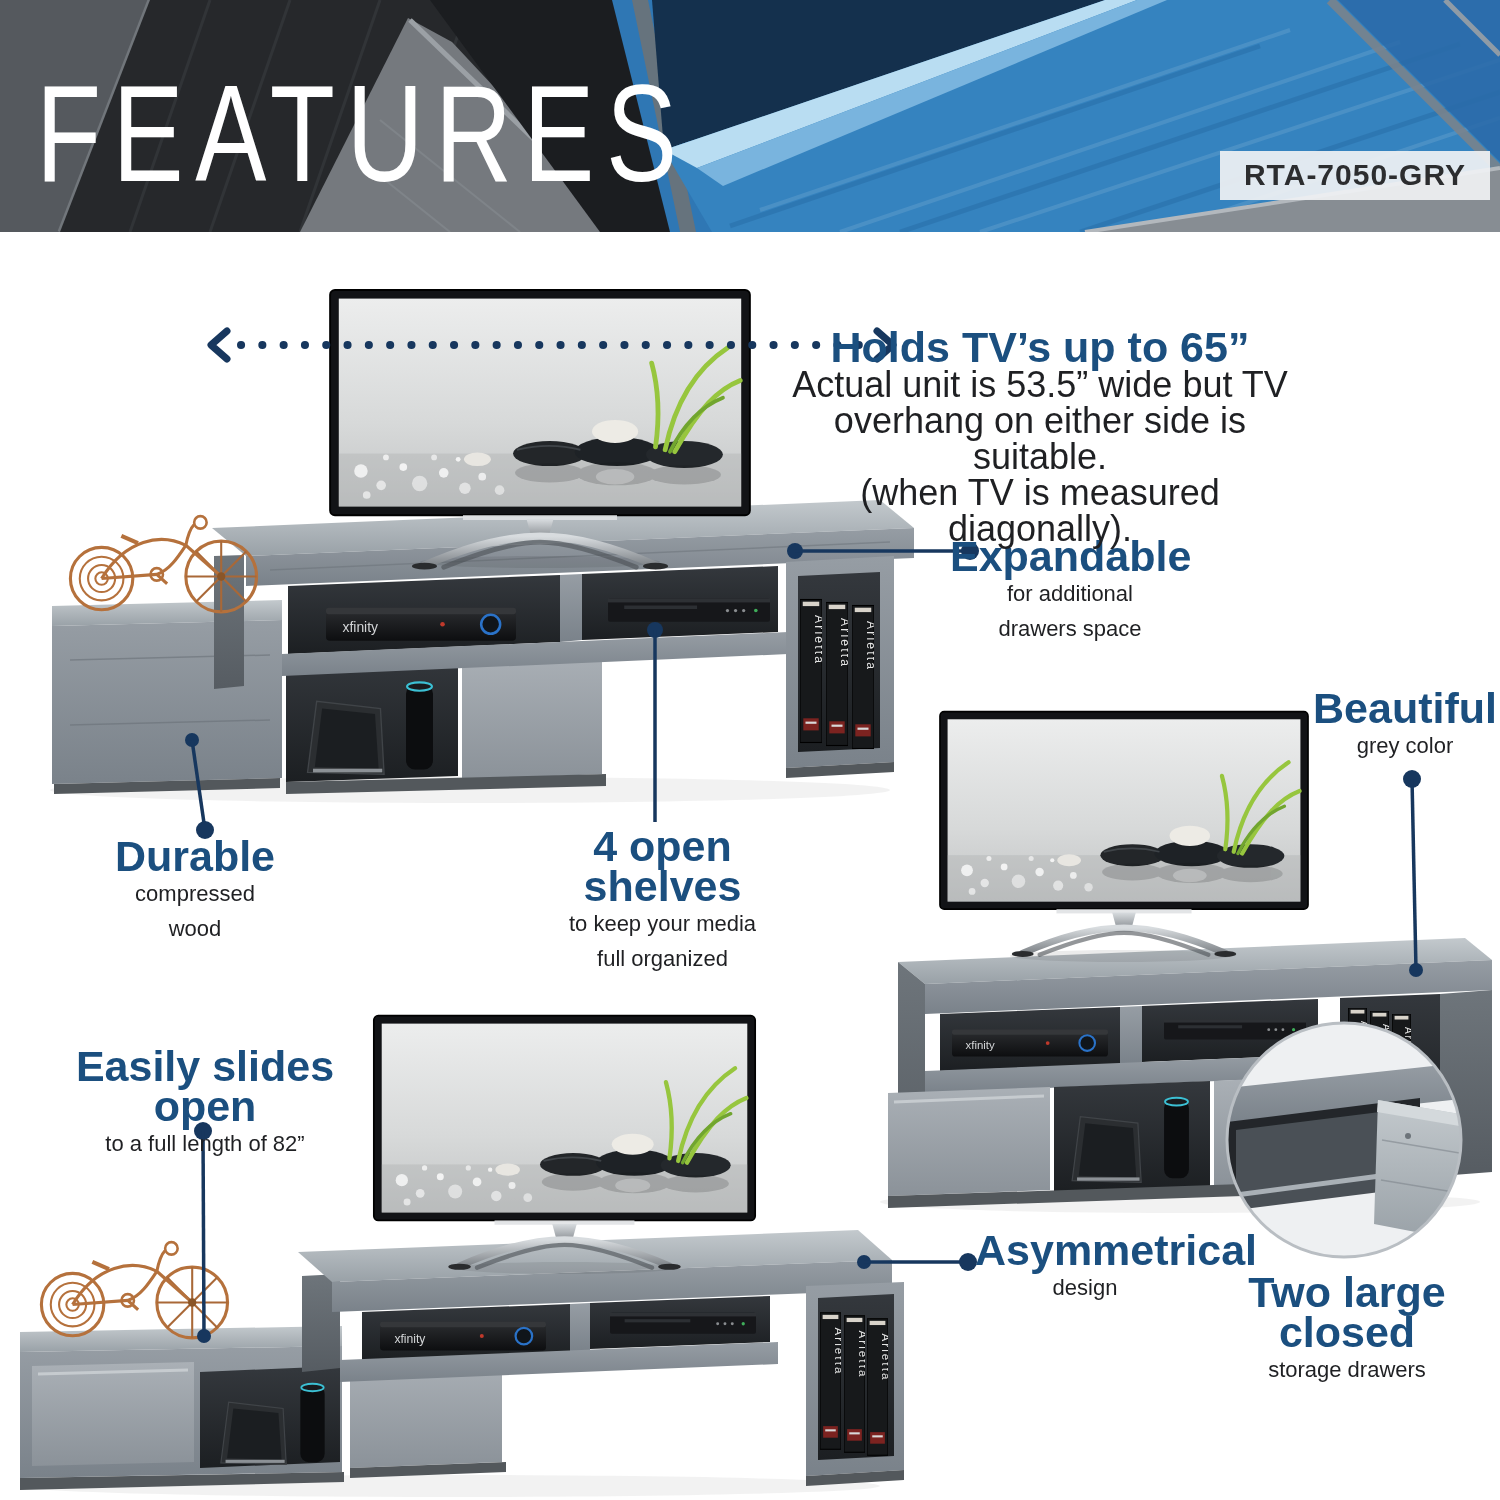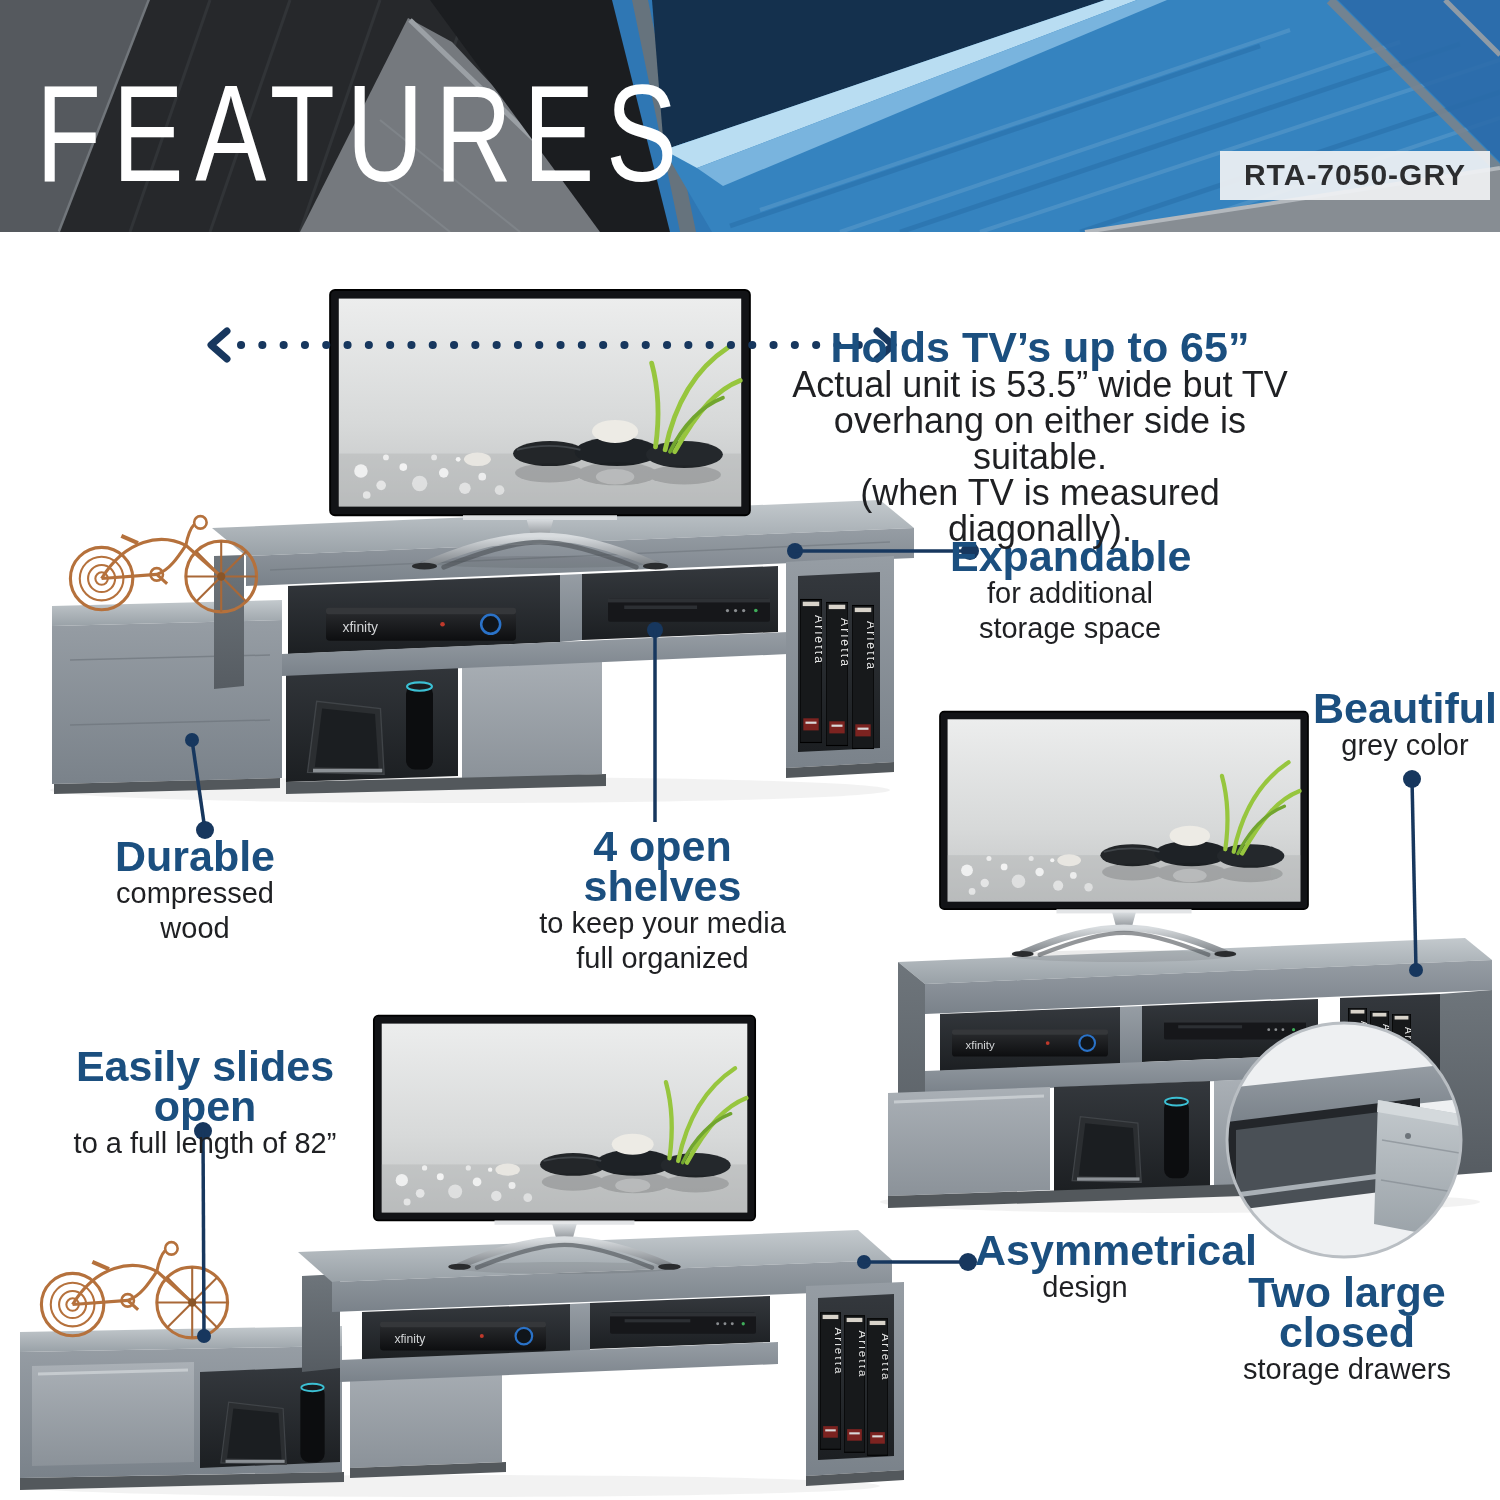--- a/index.html
+++ b/index.html
@@ -9,21 +9,21 @@
   #banner{position:absolute;left:0;top:0;width:1500px;height:232px;}
   #features-title{position:absolute;left:36px;top:64px;color:#ffffff;font-size:130px;
         font-weight:100;letter-spacing:14px;line-height:1;transform:scaleX(.82) scaleY(1.06);
         transform-origin:left top;white-space:nowrap;}
   #model-badge{position:absolute;right:10px;top:151px;background:rgba(239,241,243,.93);
         color:#2c2d2f;font-size:30px;font-weight:bold;letter-spacing:1px;
         padding:7px 24px 8px 24px;}
   
   .callout{position:absolute;text-align:center;color:#1f2023;}
   .co-h{font-size:43px;line-height:40px;color:#1b4f7f;font-weight:600;}
-  .co-l{font-size:29px;line-height:35px;font-weight:400;}
+  .co-l{font-size:22px;line-height:35px;font-weight:400;}
   .co-l.sm{font-size:36px;line-height:36px;}
   .abs{position:absolute;}
   svg{display:block;}
   svg text{font-family:"Liberation Sans","DejaVu Sans",sans-serif;}
 </style>
 </head>
 <body>
 
 <div id="page">
 
@@ -405,21 +405,21 @@
   <div class="callout" style="left:790px;top:327px;width:500px;z-index:7;">
     <div class="co-h">Holds TV’s up to 65”</div>
     <div class="co-l sm">Actual unit is 53.5” wide but TV</div>
     <div class="co-l sm">overhang on either side is suitable.</div>
     <div class="co-l sm">(when TV is measured diagonally).</div>
   </div>
 
   <div class="callout" style="left:950px;top:528px;width:240px;margin-top:8px;">
     <div class="co-h">Expandable</div>
     <div class="co-l">for additional</div>
-    <div class="co-l">storage space</div>
+    <div class="co-l">drawers space</div>
   </div>
 
   <div class="callout" style="left:95px;top:836px;width:200px;">
     <div class="co-h">Durable</div>
     <div class="co-l">compressed</div>
     <div class="co-l">wood</div>
   </div>
 
   <div class="callout" style="left:535px;top:826px;width:255px;">
     <div class="co-h">4 open shelves</div>

